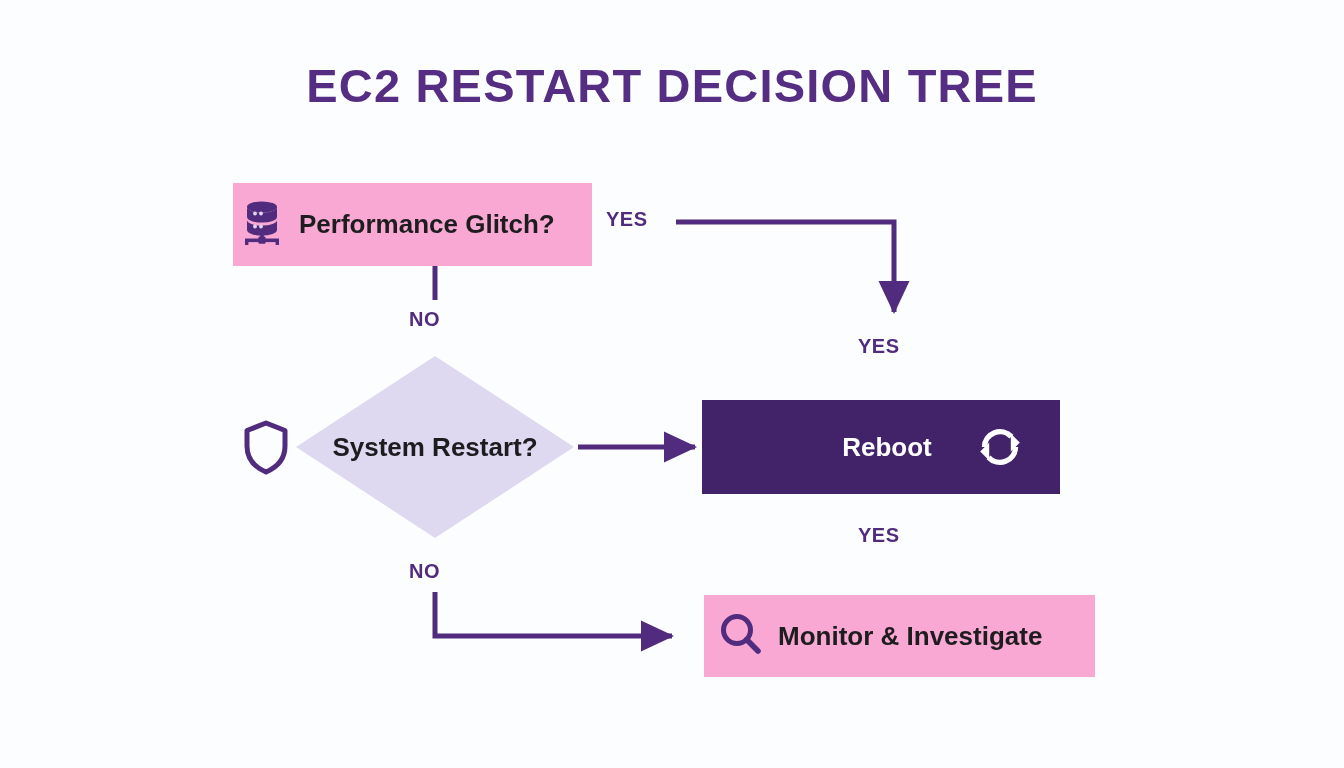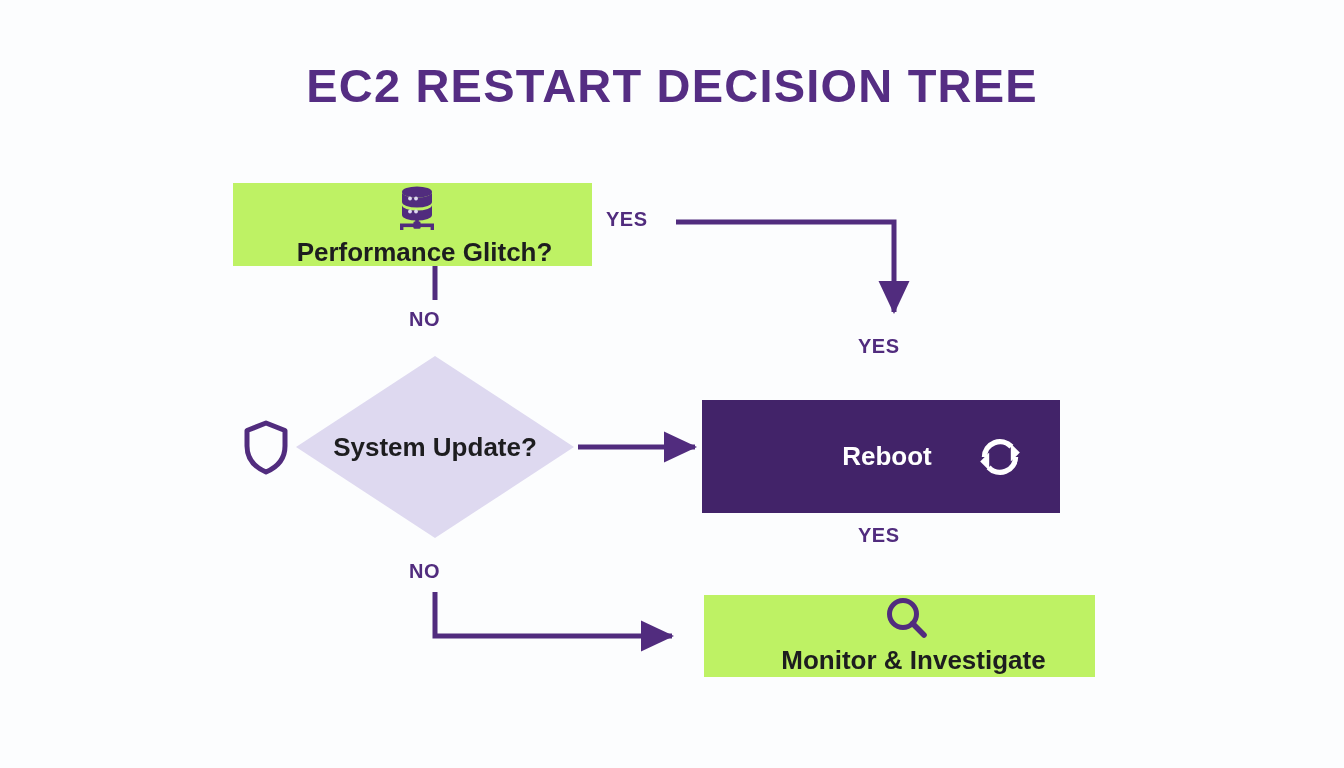--- a/index.html
+++ b/index.html
@@ -44,22 +44,21 @@
   }
 
   
   .node {
     position: absolute;
     box-sizing: border-box;
     display: flex;
     align-items: center;
   }
   .node-light {
-    background: #bef264;
-    flex-direction: column;
+    background: #f9a8d4;
   }
   .node-dark {
     background: #422369;
   }
   .node-label {
     font-size: 26px;
     font-weight: 700;
     color: #1d1d1f;
     white-space: nowrap;
   }
@@ -84,21 +83,21 @@
     height: 182px;
     justify-content: center;
     background: #ded9f0;
     clip-path: polygon(50% 0%, 100% 50%, 50% 100%, 0% 50%);
   }
 
   #node-reboot {
     left: 702px;
     top: 400px;
     width: 358px;
-    height: 113px;
+    height: 94px;
     justify-content: center;
   }
   #node-reboot .node-label { margin-left: 12px; }
 
   #node-monitor {
     left: 679px;
     top: 595px;
     width: 391px;
     height: 82px;
     padding-left: 14px;
@@ -186,21 +185,21 @@
         <rect x="4" y="40.5" width="34" height="3.6" fill="#512c7e"></rect>
         <rect x="4" y="41" width="3.4" height="6" fill="#512c7e"></rect>
         <rect x="34.6" y="41" width="3.4" height="6" fill="#512c7e"></rect>
         <rect x="17.4" y="38.6" width="7.2" height="7.2" rx="1.4" fill="#512c7e"></rect>
       </svg>
     </span>
     <span class="node-label">Performance Glitch?</span>
   </div>
 
   <div class="node" id="node-system-update">
-    <span class="node-label">System Update?</span>
+    <span class="node-label">System Restart?</span>
   </div>
 
   <span class="float-icon" id="icon-shield-wrap">
     <svg width="48" height="55" viewBox="0 0 48 55">
       <path d="M24,3 L43,10.5 L43,26 C43,39.5 34.5,47.5 24,52
                C13.5,47.5 5,39.5 5,26 L5,10.5 Z" fill="none" stroke="#512c7e" stroke-width="5" stroke-linejoin="round"></path>
     </svg>
   </span>
 
   <div class="node node-dark" id="node-reboot">

